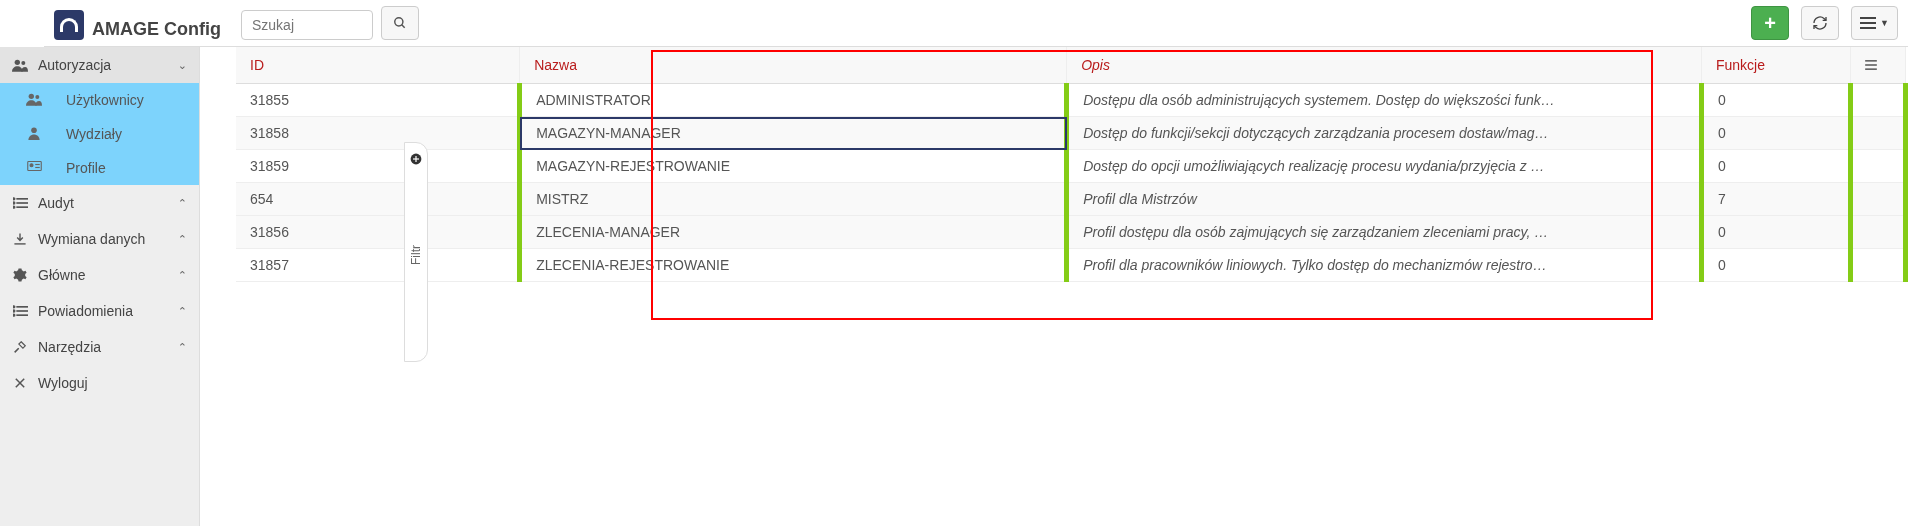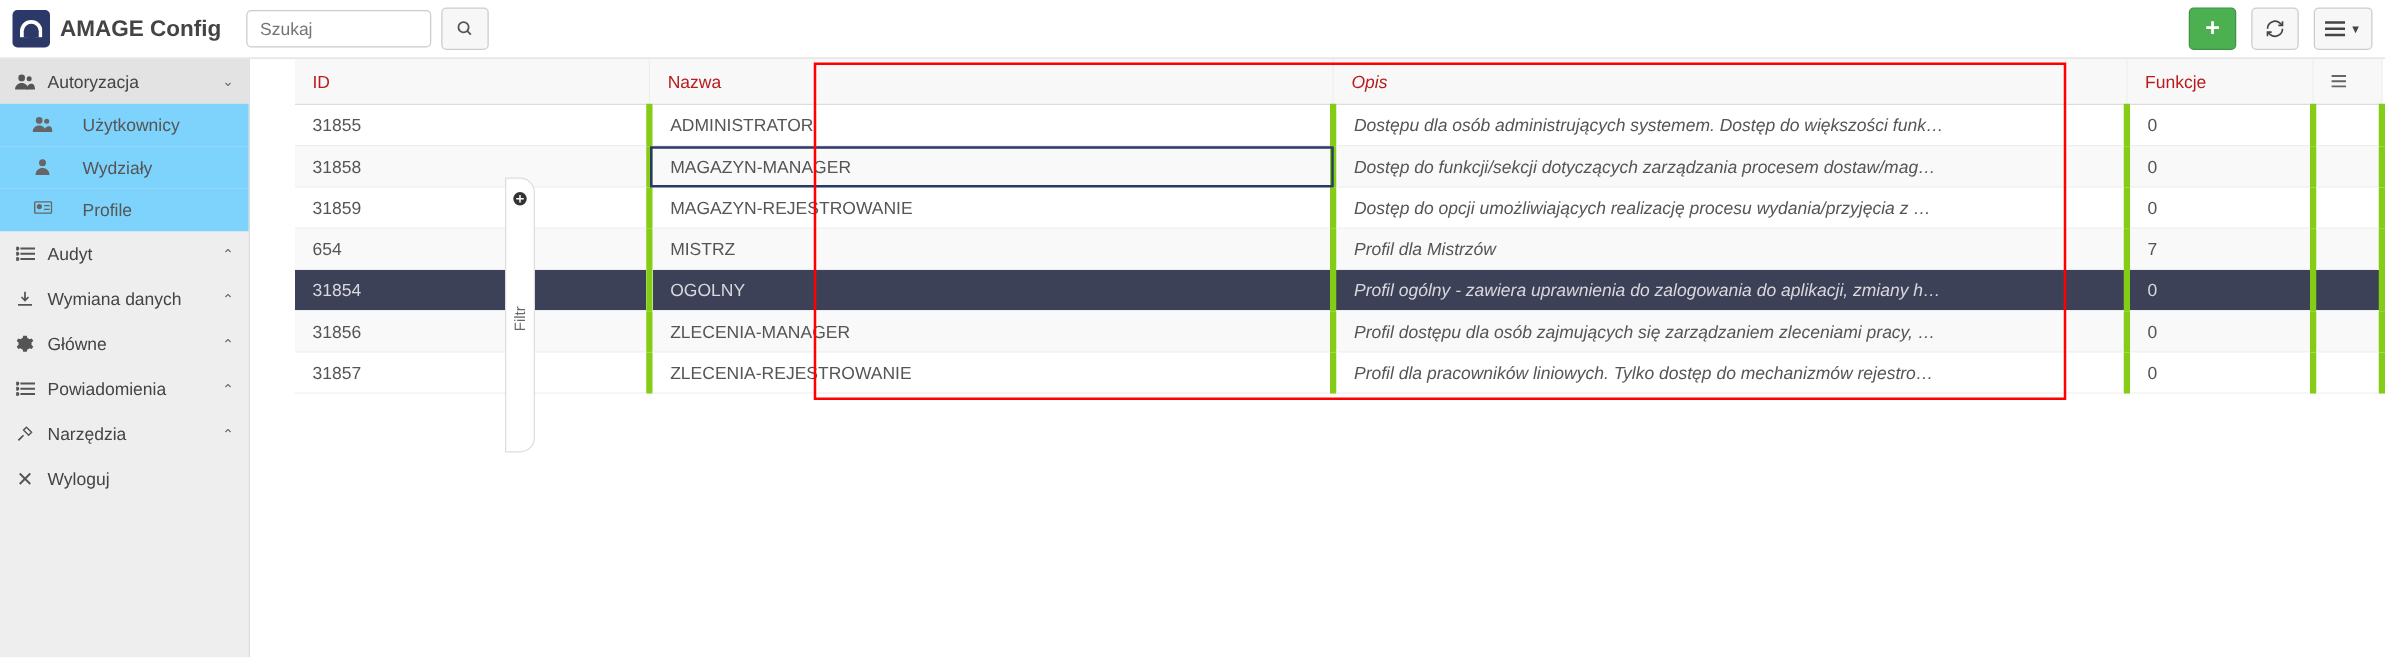--- a/index.html
+++ b/index.html
@@ -1,22 +1,22 @@
 <!DOCTYPE html>
 <html><head>
   <meta charset="utf-8">
   <style>
     * { box-sizing: border-box; margin: 0; padding: 0; }
     body { font-family: "Segoe UI", Arial, sans-serif; font-size: 14px; color: #333; background: #fff; }
     
-    .topbar { display: flex; align-items: center; padding: 6px 10px; border-bottom: 1px solid #ddd; gap: 8px; }
+    .topbar { display: flex; align-items: flex-end; padding: 6px 10px; border-bottom: 1px solid #ddd; gap: 8px; margin-left: 44px; }
     .logo-box { width: 30px; height: 30px; background: #2c3968; border-radius: 4px; display: flex; align-items: center; justify-content: center; }
     .logo-arch { width: 18px; height: 14px; border: 3px solid #fff; border-bottom: none; border-radius: 10px 10px 0 0; }
     .app-title { font-weight: 600; font-size: 18px; color: #444; margin-right: 12px; }
-    .search-input { width: 148px; padding: 6px 10px; border: 1px solid #ccc; border-radius: 4px; font-size: 14px; }
+    .search-input { width: 132px; padding: 6px 10px; border: 1px solid #ccc; border-radius: 4px; font-size: 14px; }
     .search-btn { width: 38px; height: 34px; border: 1px solid #ccc; background: #f7f7f7; border-radius: 4px; display: flex; align-items: center; justify-content: center; cursor: pointer; }
     .topbar-spacer { flex: 1; }
     .btn { height: 34px; min-width: 38px; border: 1px solid #ccc; background: #f7f7f7; border-radius: 4px; display: flex; align-items: center; justify-content: center; cursor: pointer; margin-left: 4px; }
     .btn-green { background: #4caf50; border-color: #3e9442; color: #fff; font-size: 20px; font-weight: bold; }
     .btn-menu { padding: 0 8px; }
     
     .container { display: flex; height: calc(526px - 47px); }
     
     .sidebar { width: 200px; background: #eeeeee; border-right: 1px solid #ddd; overflow-y: auto; }
     .side-item { display: flex; align-items: center; padding: 10px 12px; cursor: pointer; color: #444; gap: 10px; }
@@ -253,27 +253,20 @@
               <td class="col-func">0</td>
               <td class="settings-icon-cell"></td>
             </tr>
             <tr class="even">
               <td class="col-id">654</td>
               <td class="col-name">MISTRZ</td>
               <td class="col-desc">Profil dla Mistrzów</td>
               <td class="col-func">7</td>
               <td class="settings-icon-cell"></td>
             </tr>
-            <tr class="selected">
-              <td class="col-id">31854</td>
-              <td class="col-name">OGOLNY</td>
-              <td class="col-desc">Profil ogólny - zawiera uprawnienia do zalogowania do aplikacji, zmiany h…</td>
-              <td class="col-func">0</td>
-              <td class="settings-icon-cell"></td>
-            </tr>
             <tr class="even">
               <td class="col-id">31856</td>
               <td class="col-name">ZLECENIA-MANAGER</td>
               <td class="col-desc">Profil dostępu dla osób zajmujących się zarządzaniem zleceniami pracy, …</td>
               <td class="col-func">0</td>
               <td class="settings-icon-cell"></td>
             </tr>
             <tr>
               <td class="col-id">31857</td>
               <td class="col-name">ZLECENIA-REJESTROWANIE</td>

